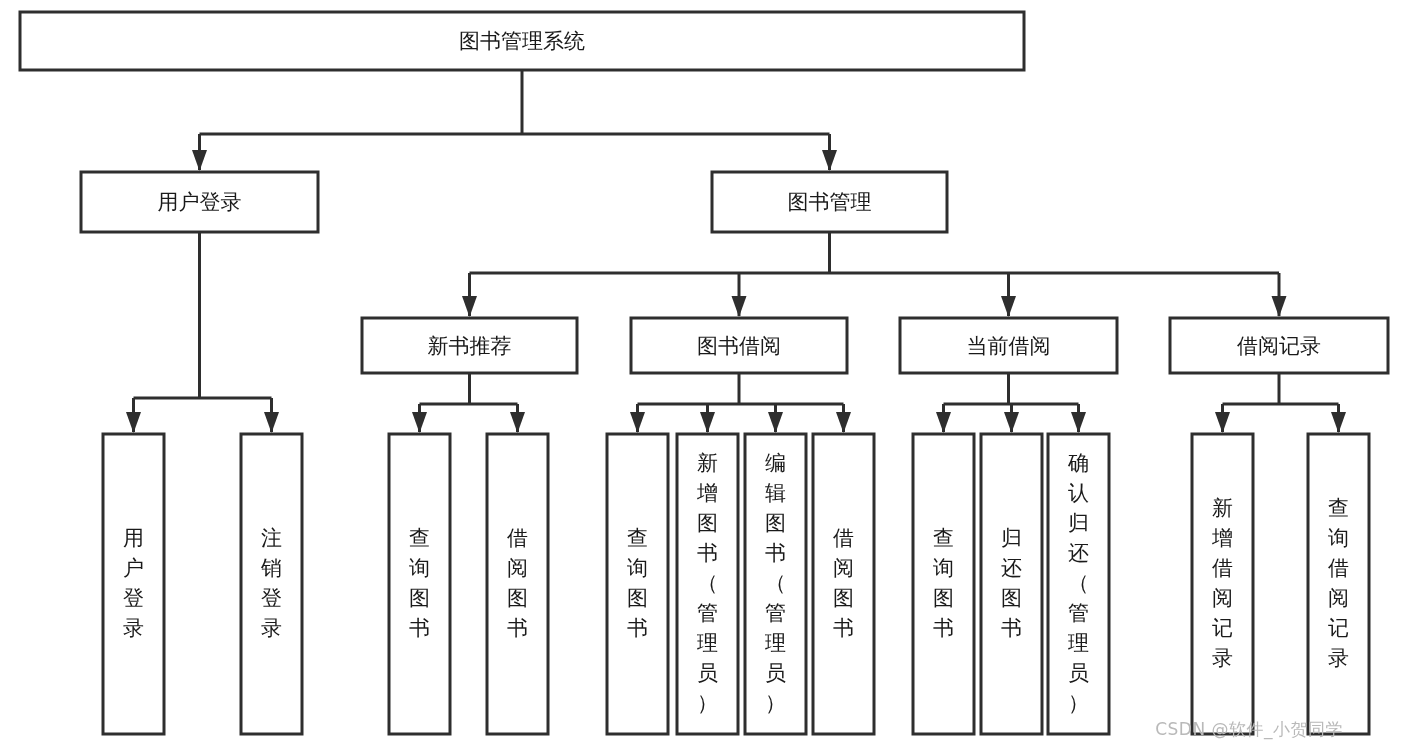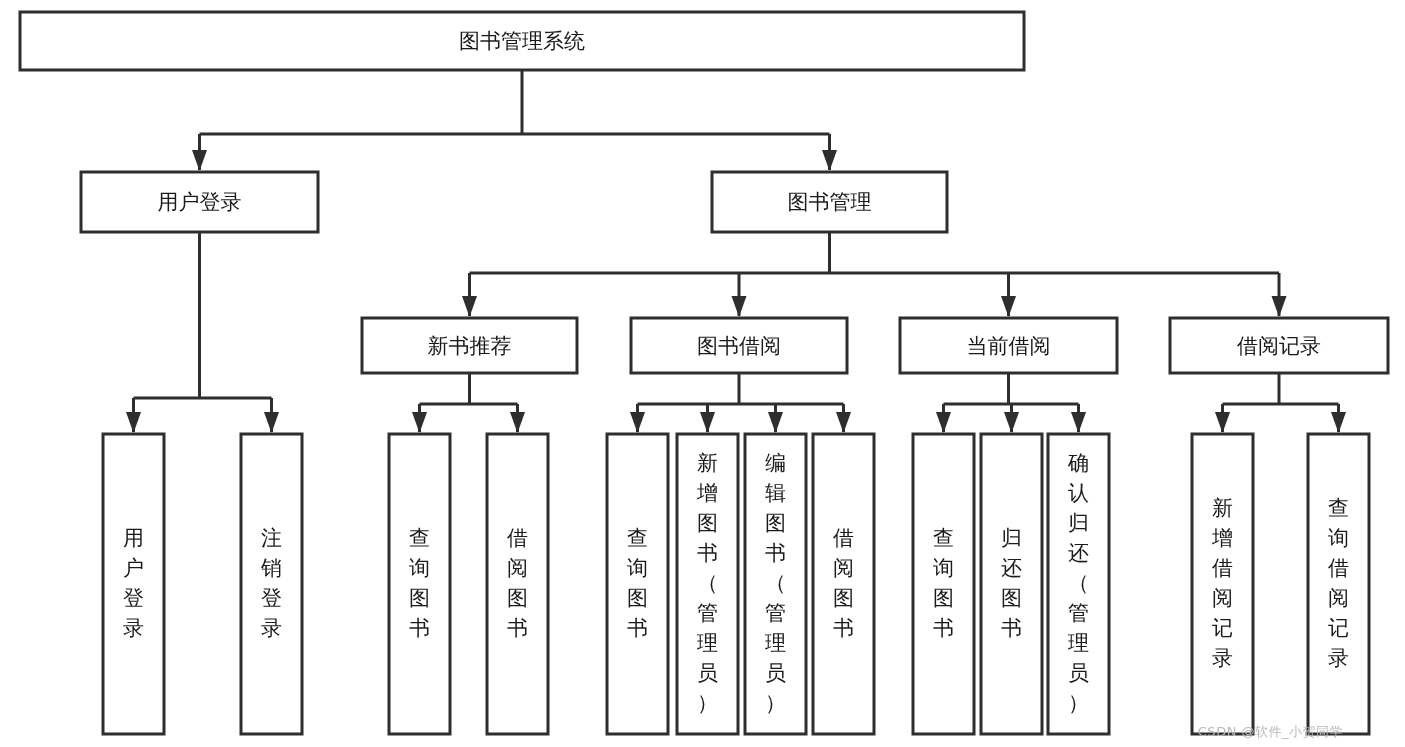--- a/index.html
+++ b/index.html
@@ -49,21 +49,21 @@
   }
   .edge-arrow {
     fill: #2e2e2e;
     stroke: none;
   }
   .watermark {
     position: absolute;
     right: 14px;
     bottom: 6px;
     font-family: "DejaVu Sans", "Liberation Sans", sans-serif;
-    font-size: 13px;
+    font-size: 17px;
     color: #b9b9b9;
     white-space: nowrap;
     letter-spacing: 0.5px;
     text-align: right;
   }
 </style>
 </head>
 <body>
 
 <div id="diagram-root">

